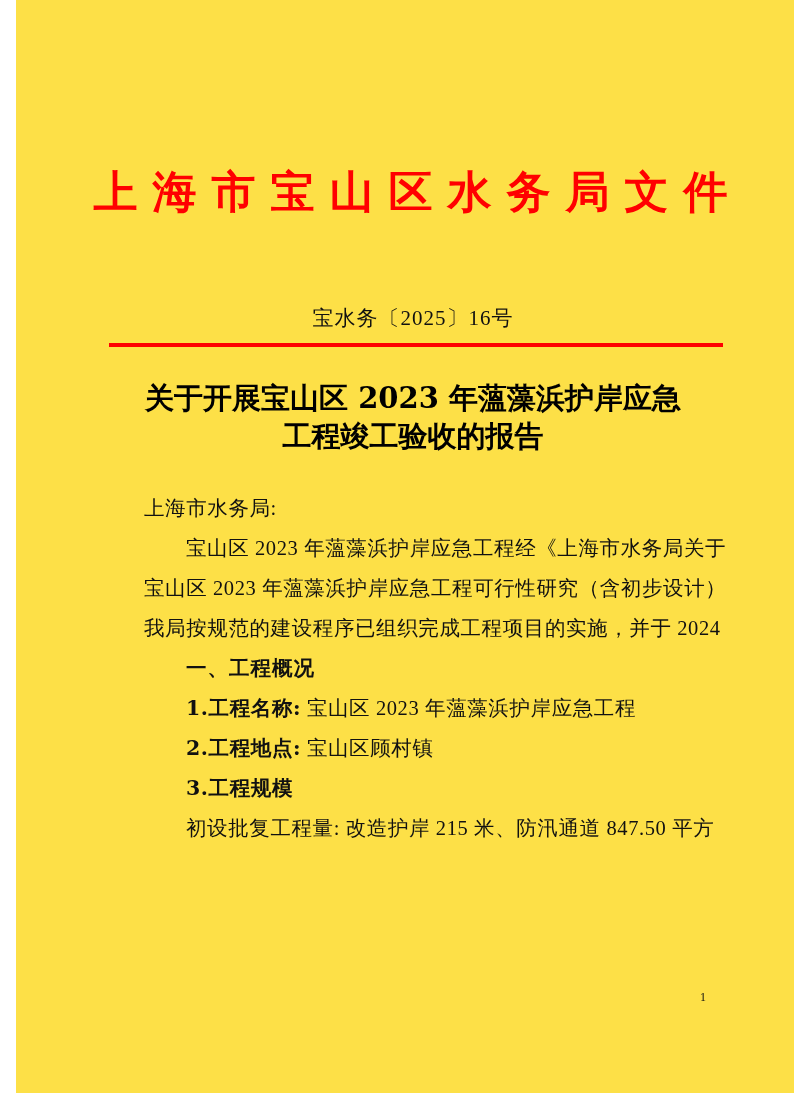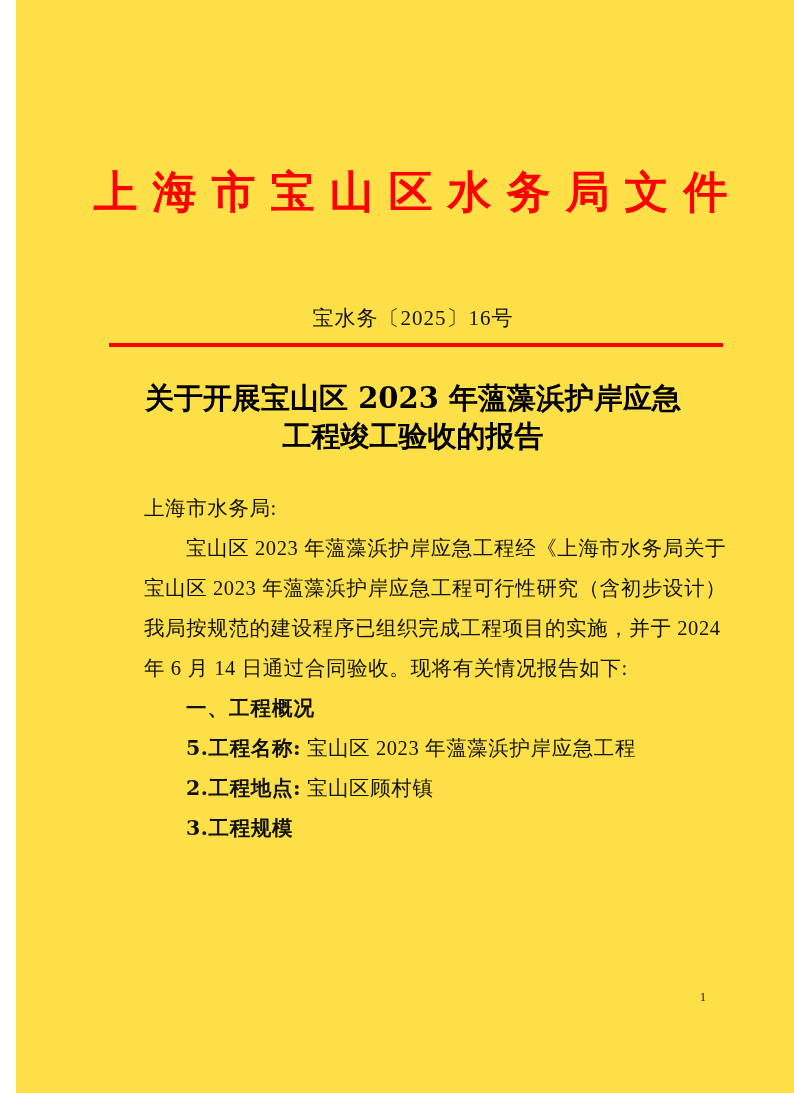--- a/index.html
+++ b/index.html
@@ -117,33 +117,33 @@
     <div>关于开展宝山区 2023 年薀藻浜护岸应急</div>
     <div>工程竣工验收的报告</div>
   </div>
 
   <div class="body">
     <div class="line">上海市水务局:</div>
 
     <div class="line indent">宝山区 2023 年薀藻浜护岸应急工程经《上海市水务局关于</div>
     <div class="line">宝山区 2023 年薀藻浜护岸应急工程可行性研究（含初步设计）</div>
     <div class="line">我局按规范的建设程序已组织完成工程项目的实施，并于 2024</div>
-    <div class="line">年 6 月 14 日通过合同验收。现将有关情况报告如下:</div>
 
     <div class="line indent section-heading">一、工程概况</div>
 
     <div class="line indent">
-      <span class="bold-label">5.工程名称:</span><span> 宝山区 2023 年薀藻浜护岸应急工程</span>
+      <span class="bold-label">1.工程名称:</span><span> 宝山区 2023 年薀藻浜护岸应急工程</span>
     </div>
 
     <div class="line indent">
       <span class="bold-label">2.工程地点:</span><span> 宝山区顾村镇</span>
     </div>
 
     <div class="line indent">
       <span class="bold-label">3.工程规模</span><span></span>
     </div>
 
+    <div class="line indent">初设批复工程量: 改造护岸 215 米、防汛通道 847.50 平方</div>
   </div>
 
   <div class="page-number">1</div>
 
 </div>
 
 </body></html>

